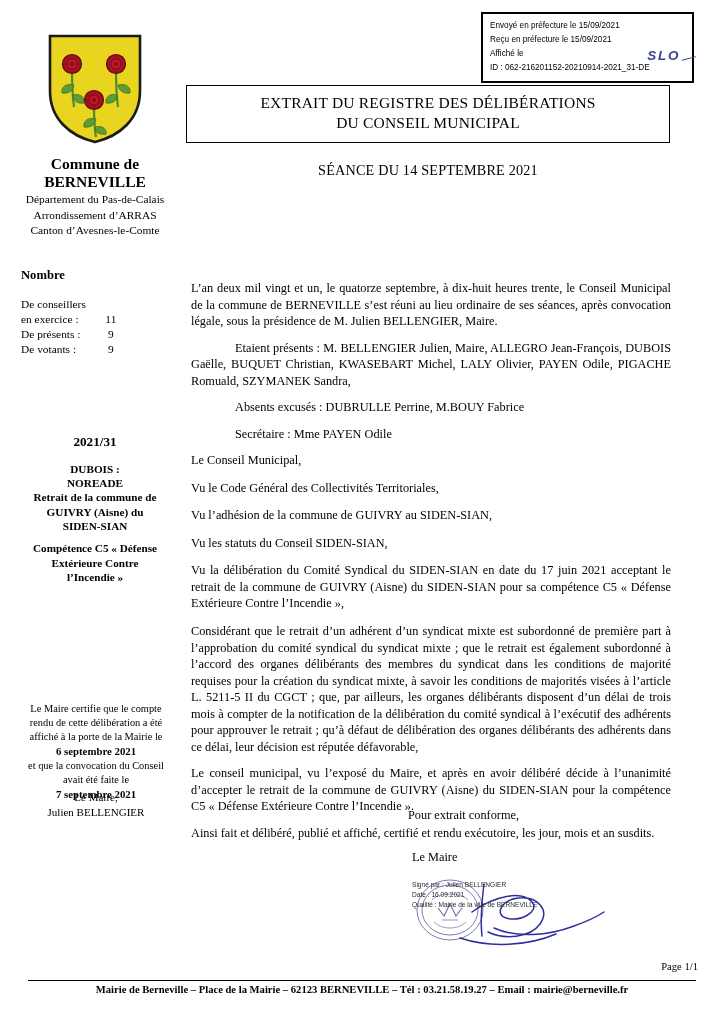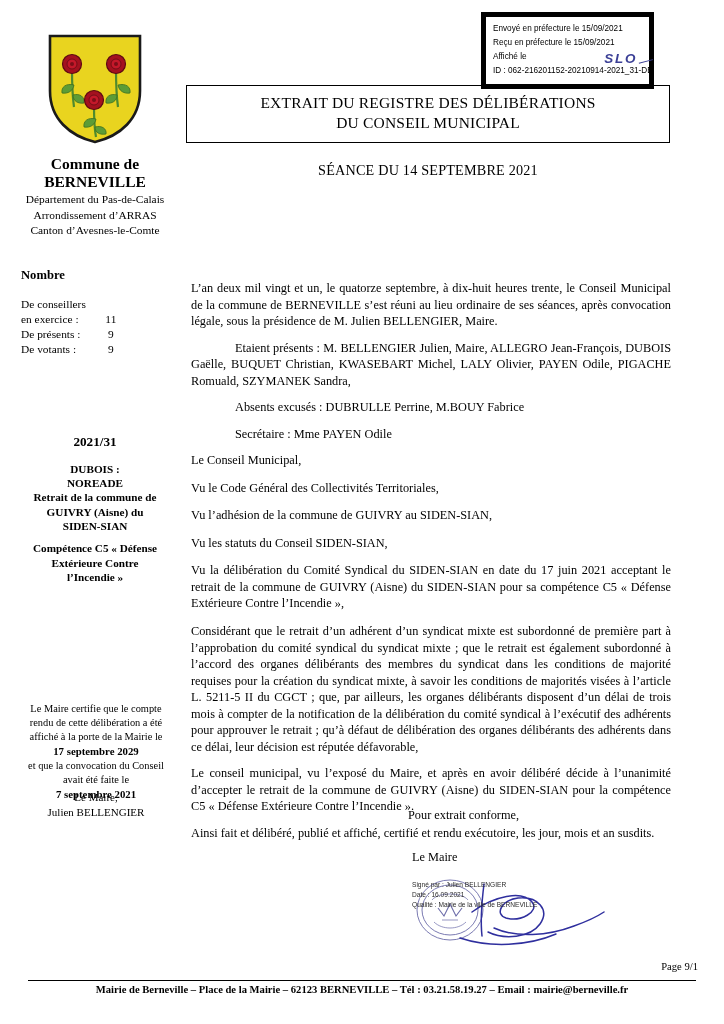--- a/index.html
+++ b/index.html
@@ -18,22 +18,22 @@
   .page {
     position: absolute;
     inset: 0;
   }
 
   
   .prefecture-box {
     position: absolute;
     left: 481px;
     top: 12px;
-    width: 173px;
-    border: 5px solid #000000;
+    width: 213px;
+    border: 2px solid #000000;
     padding: 5px 7px 6px 7px;
     box-sizing: border-box;
     font-family: "Liberation Sans", sans-serif;
     font-size: 8.2px;
     line-height: 1.72;
   }
   .prefecture-box div { white-space: nowrap; }
   .slo-mark {
     position: absolute;
     right: 14px;
@@ -358,21 +358,21 @@
   <div class="competence-block">
     <div>Compétence C5 « Défense</div>
     <div>Extérieure Contre</div>
     <div>l’Incendie »</div>
   </div>
 
   <div class="certif-block">
     <div>Le Maire certifie que le compte</div>
     <div>rendu de cette délibération a été</div>
     <div>affiché à la porte de la Mairie le</div>
-    <div><b>17 septembre 2029</b></div>
+    <div><b>6 septembre 2021</b></div>
     <div>et que la convocation du Conseil</div>
     <div>avait été faite le</div>
     <div><b>7 septembre 2021</b></div>
   </div>
   <div class="maire-sign">
     <div>Le Maire,</div>
     <div>Julien BELLENGIER</div>
   </div>
 
   <div class="body-col">
@@ -410,17 +410,17 @@
         <path d="M62 72 C92 82 130 80 158 68"></path>
       </g>
     </svg>
     <div class="sig-text">
       <div>Signé par : Julien BELLENGIER</div>
       <div>Date : 16.09.2021</div>
       <div>Qualité : Mairie de la ville de BERNEVILLE</div>
     </div>
   </div>
 
-  <div class="page-num">Page 9/1</div>
+  <div class="page-num">Page 1/1</div>
   <div class="footer-rule"></div>
   <div class="footer-text">Mairie de Berneville – Place de la Mairie – 62123 BERNEVILLE – Tél : 03.21.58.19.27 – Email : mairie@berneville.fr</div>
 
 </div>
 
 </body></html>

